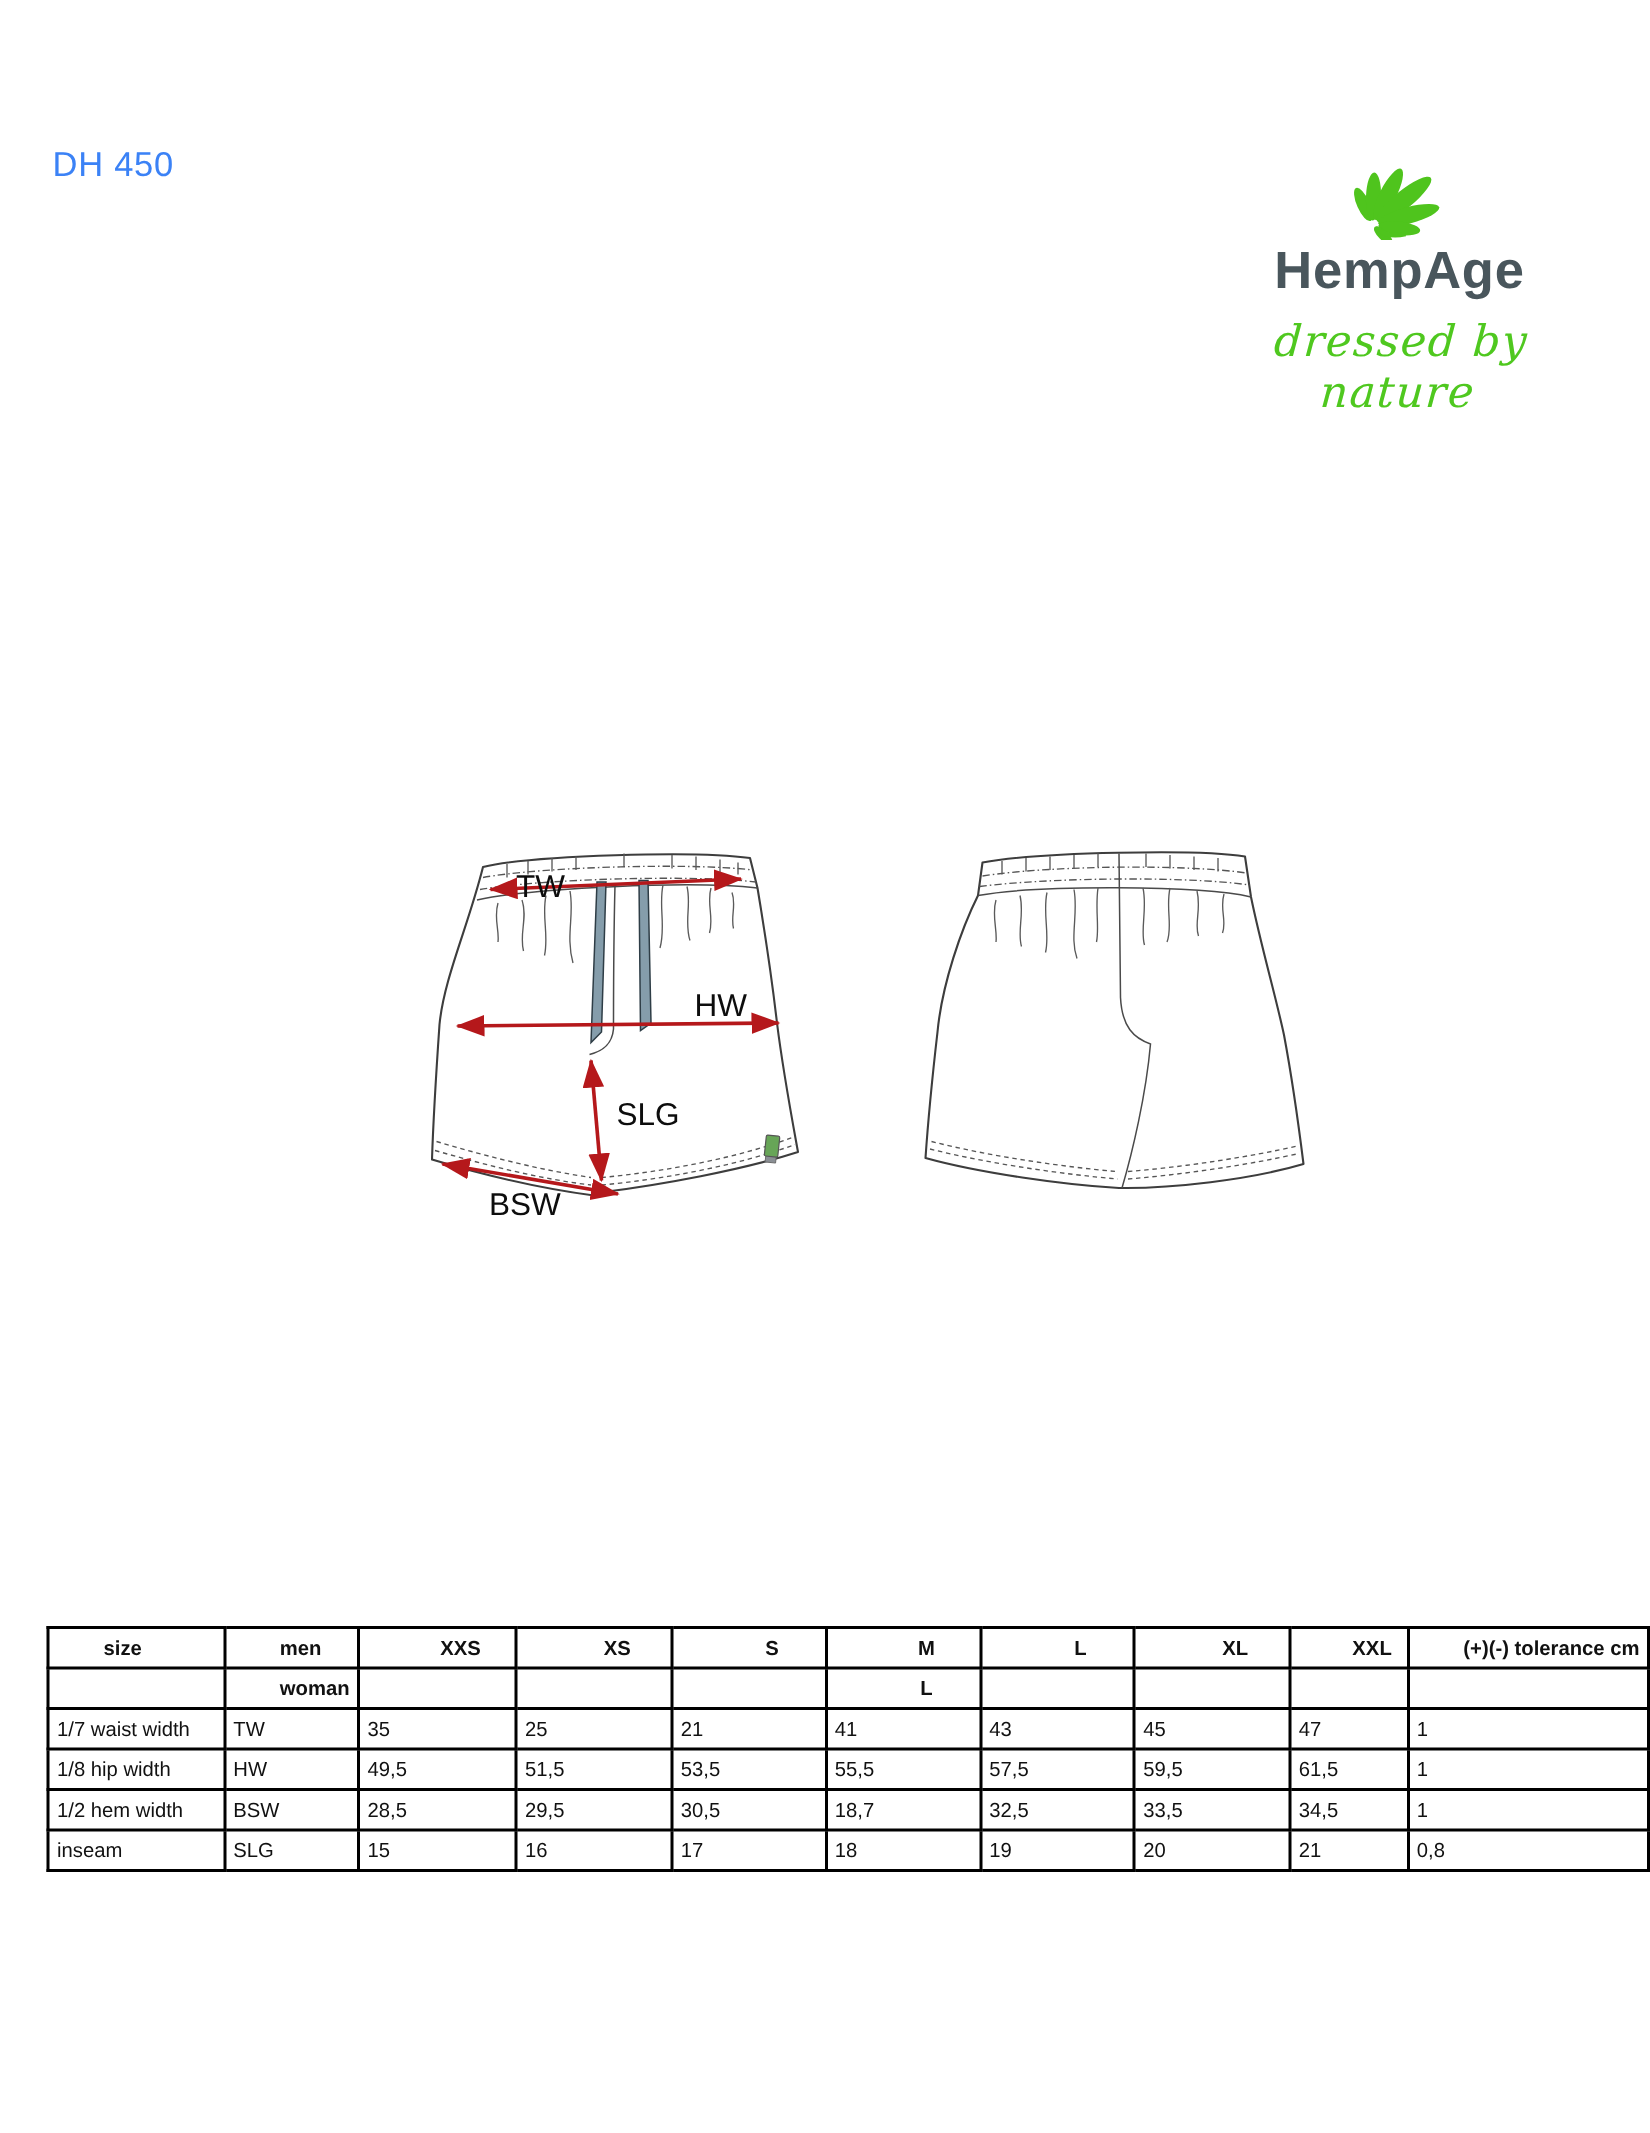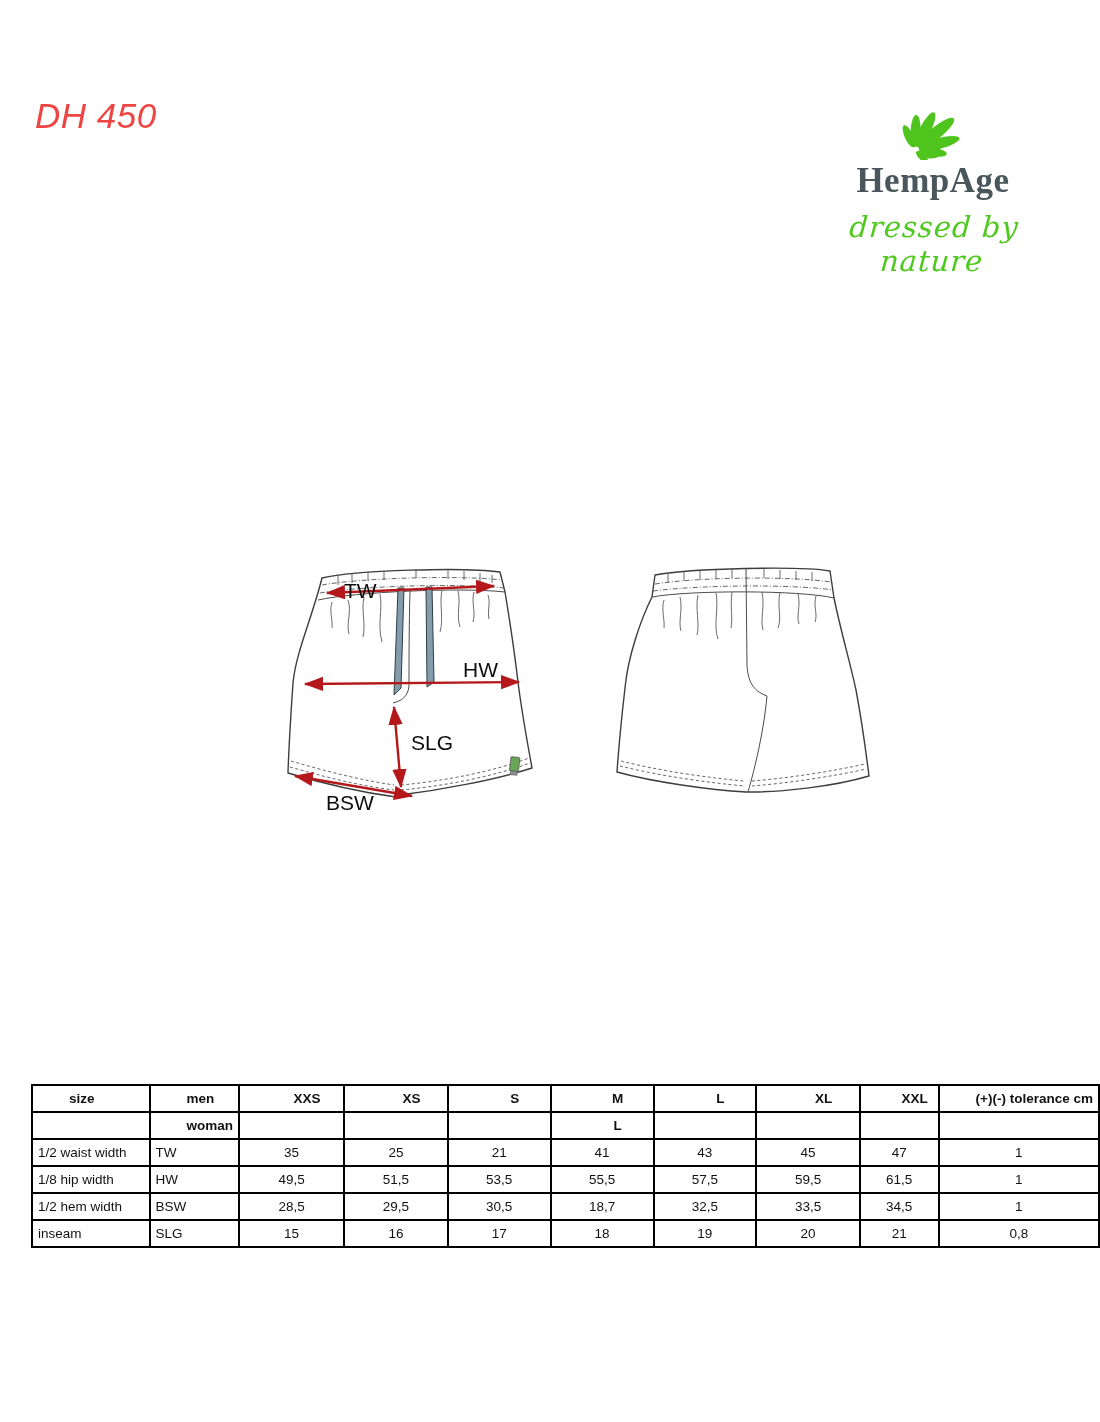--- a/index.html
+++ b/index.html
@@ -1,44 +1,44 @@
 <!DOCTYPE html>
 <html><head>
 <meta charset="utf-8">
 <style>
   html,body{margin:0;padding:0;background:#fff;}
   body{width:1100px;height:1422px;position:relative;overflow:hidden;
        font-family:"Liberation Sans",sans-serif;color:#111;}
 
   
-  .doc-title{position:absolute;left:35px;top:96px;font-size:35px;letter-spacing:.5px;color:#ef4444;font-style:italic;}
+  .doc-title{position:absolute;left:35px;top:96px;font-size:23px;letter-spacing:.5px;color:#3b82f6;}
   .logo{position:absolute;left:808px;top:90px;width:250px;text-align:center;}
   .logo .leaf{display:block;margin:0 auto 2px auto;}
-  .brand{font-size:35px;font-weight:600;color:#49565c;letter-spacing:.5px;line-height:38px;font-family:Liberation Serif, serif;}
+  .brand{font-size:35px;font-weight:600;color:#49565c;letter-spacing:.5px;line-height:38px;}
   .tagline{margin-top:10px;font-family:"DejaVu Serif",serif;font-style:italic;
            font-size:29px;color:#4fc81f;letter-spacing:1px;transform:skewX(-4deg);}
 
   
   .figure{position:absolute;left:260px;top:540px;}
   .outline{fill:#fff;stroke:#3d3d3d;stroke-width:1.4;stroke-linejoin:round;}
   .thin{fill:none;stroke:#4a4a4a;stroke-width:1;}
   .wrinkle{fill:none;stroke:#5a5a5a;stroke-width:.9;}
   .dashed{fill:none;stroke:#555;stroke-width:.9;stroke-dasharray:3 2.5;}
   .dashdot{fill:none;stroke:#555;stroke-width:.9;stroke-dasharray:5 2 1 2;}
   .cord{fill:#859dab;stroke:#2e3d46;stroke-width:1;}
   .arrow{fill:none;stroke:#b5181b;stroke-width:2.4;}
   .mlabel{font-family:"Liberation Sans",sans-serif;font-size:21px;fill:#0d0d0d;}
 
   
   .size-table{position:absolute;left:31px;top:1084px;border-collapse:collapse;table-layout:fixed;}
   .size-table td{border:2px solid #000;height:25px;padding:0 5px;font-size:13.5px;
                  white-space:nowrap;overflow:hidden;vertical-align:middle;}
   .size-table td.b{font-weight:bold;padding-left:36px;}
   .size-table td.ctr{text-align:center;border-radius:12px;}
-  .size-table td.num{text-align:center;}
+  .size-table td.num{text-align:left;}
 </style>
 </head>
 <body>
 
 <div class="doc-title">DH 450</div>
 
 <div class="logo">
   <svg class="leaf" width="90" height="70" viewBox="0 0 90 70">
     <g fill="#4fc41d">
       <ellipse cx="15" cy="0" rx="12" ry="4.2" transform="translate(27,60) rotate(-114)"></ellipse>
@@ -147,21 +147,21 @@
     <td></td>
         <td></td>
         <td></td>
     <td class="b ctr">L</td>
     <td></td>
         <td></td>
         <td></td>
         <td></td>
   </tr>
   <tr>
-    <td>1/2 waist width</td>
+    <td>1/7 waist width</td>
     <td>TW</td>
     <td class="num">35</td>
     <td class="num">25</td>
     <td class="num">21</td>
     <td class="num">41</td>
     <td class="num">43</td>
     <td class="num">45</td>
     <td class="num">47</td>
     <td class="num">1</td>
   </tr>

